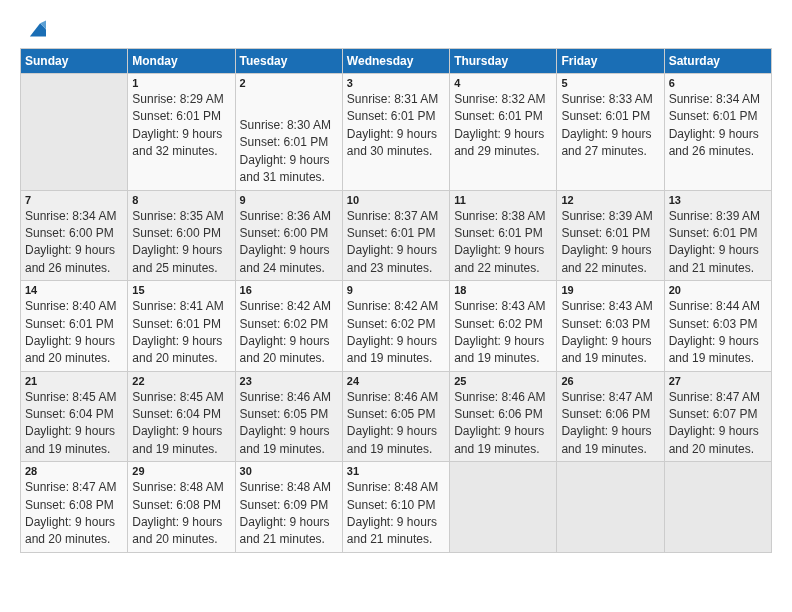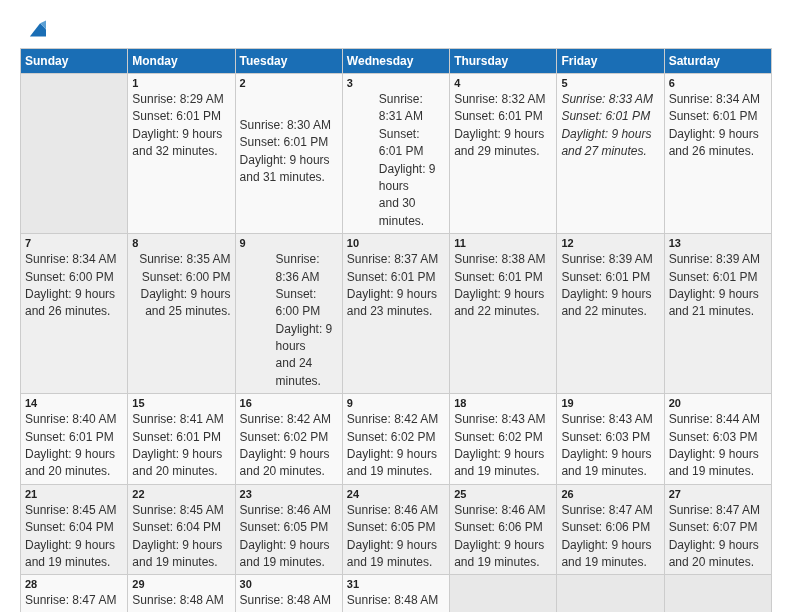--- a/index.html
+++ b/index.html
@@ -145,35 +145,35 @@
           </td>
           <td>
             <span class="day-number">2</span>
             <div class="cell-info" style="white-space: pre-line; margin-top: 28px;">Sunrise: 8:30 AM
 Sunset: 6:01 PM
 Daylight: 9 hours
 and 31 minutes.</div>
           </td>
           <td>
             <span class="day-number">3</span>
-            <div class="cell-info" style="white-space: pre-line; margin-left: 32px;">Sunrise: 8:31 AM
+            <div class="cell-info" style="white-space: pre-line;">Sunrise: 8:31 AM
 Sunset: 6:01 PM
 Daylight: 9 hours
 and 30 minutes.</div>
           </td>
           <td>
             <span class="day-number">4</span>
             <div class="cell-info" style="white-space: pre-line;">Sunrise: 8:32 AM
 Sunset: 6:01 PM
 Daylight: 9 hours
 and 29 minutes.</div>
           </td>
           <td>
             <span class="day-number">5</span>
-            <div class="cell-info" style="white-space: pre-line; font-style: italic;">Sunrise: 8:33 AM
+            <div class="cell-info" style="white-space: pre-line;">Sunrise: 8:33 AM
 Sunset: 6:01 PM
 Daylight: 9 hours
 and 27 minutes.</div>
           </td>
           <td>
             <span class="day-number">6</span>
             <div class="cell-info" style="white-space: pre-line;">Sunrise: 8:34 AM
 Sunset: 6:01 PM
 Daylight: 9 hours
 and 26 minutes.</div>
@@ -182,28 +182,28 @@
         <tr>
           <td>
             <span class="day-number">7</span>
             <div class="cell-info" style="white-space: pre-line;">Sunrise: 8:34 AM
 Sunset: 6:00 PM
 Daylight: 9 hours
 and 26 minutes.</div>
           </td>
           <td>
             <span class="day-number">8</span>
-            <div class="cell-info" style="white-space: pre-line; text-align: right;">Sunrise: 8:35 AM
+            <div class="cell-info" style="white-space: pre-line;">Sunrise: 8:35 AM
 Sunset: 6:00 PM
 Daylight: 9 hours
 and 25 minutes.</div>
           </td>
           <td>
             <span class="day-number">9</span>
-            <div class="cell-info" style="white-space: pre-line; margin-left: 36px;">Sunrise: 8:36 AM
+            <div class="cell-info" style="white-space: pre-line;">Sunrise: 8:36 AM
 Sunset: 6:00 PM
 Daylight: 9 hours
 and 24 minutes.</div>
           </td>
           <td>
             <span class="day-number">10</span>
             <div class="cell-info" style="white-space: pre-line;">Sunrise: 8:37 AM
 Sunset: 6:01 PM
 Daylight: 9 hours
 and 23 minutes.</div>

